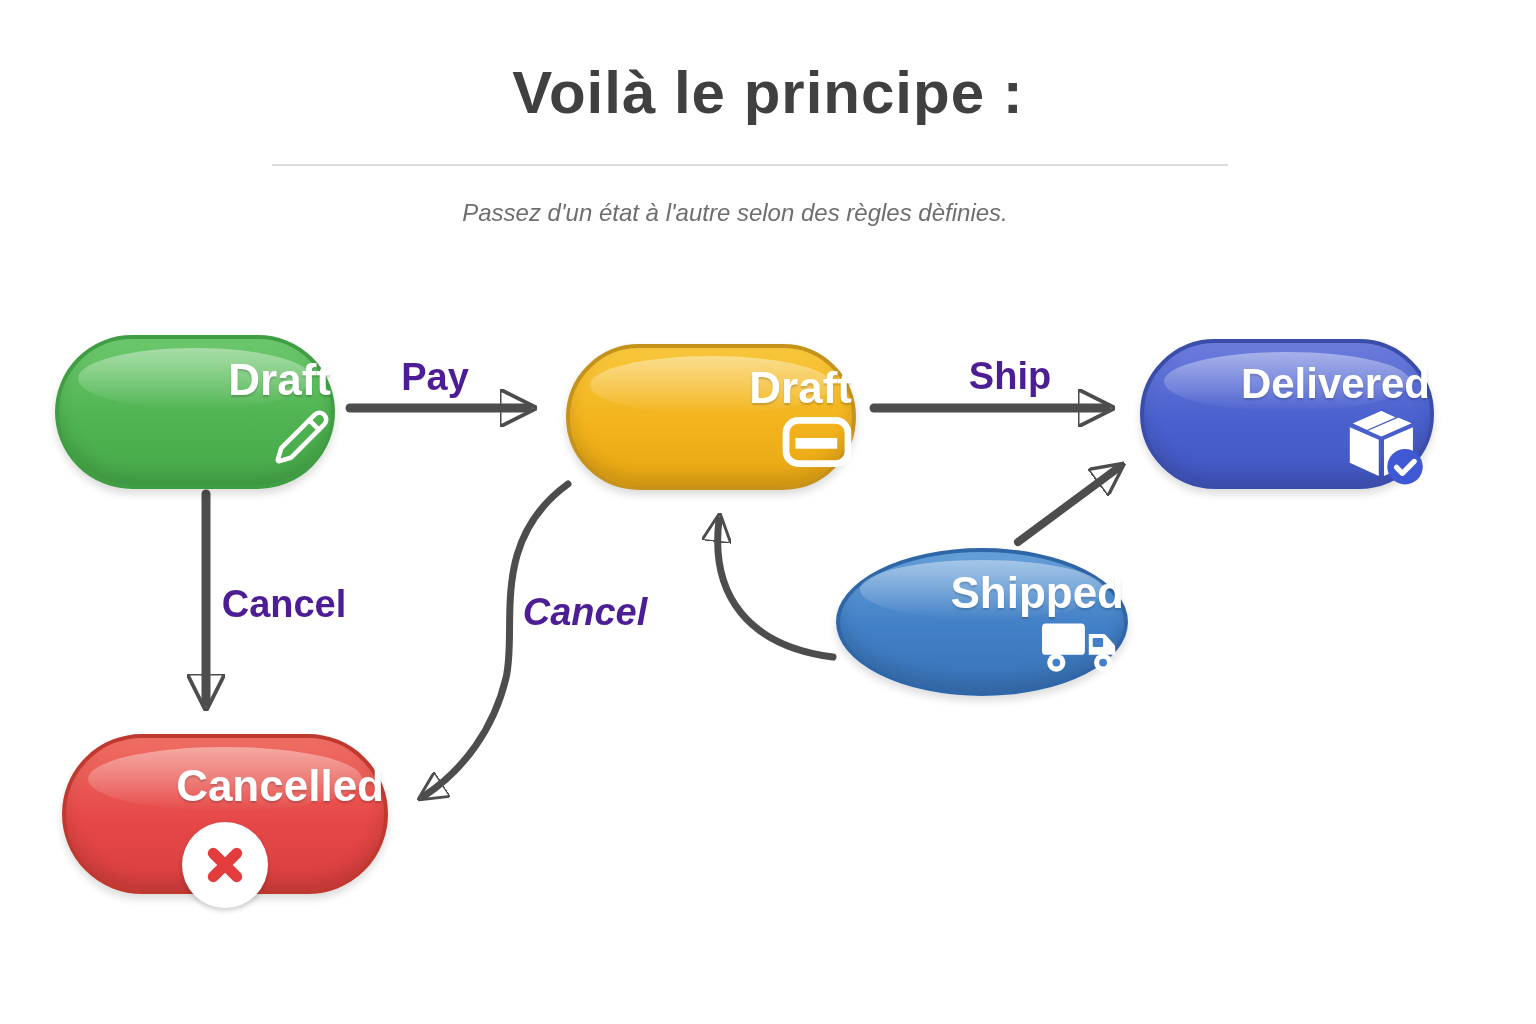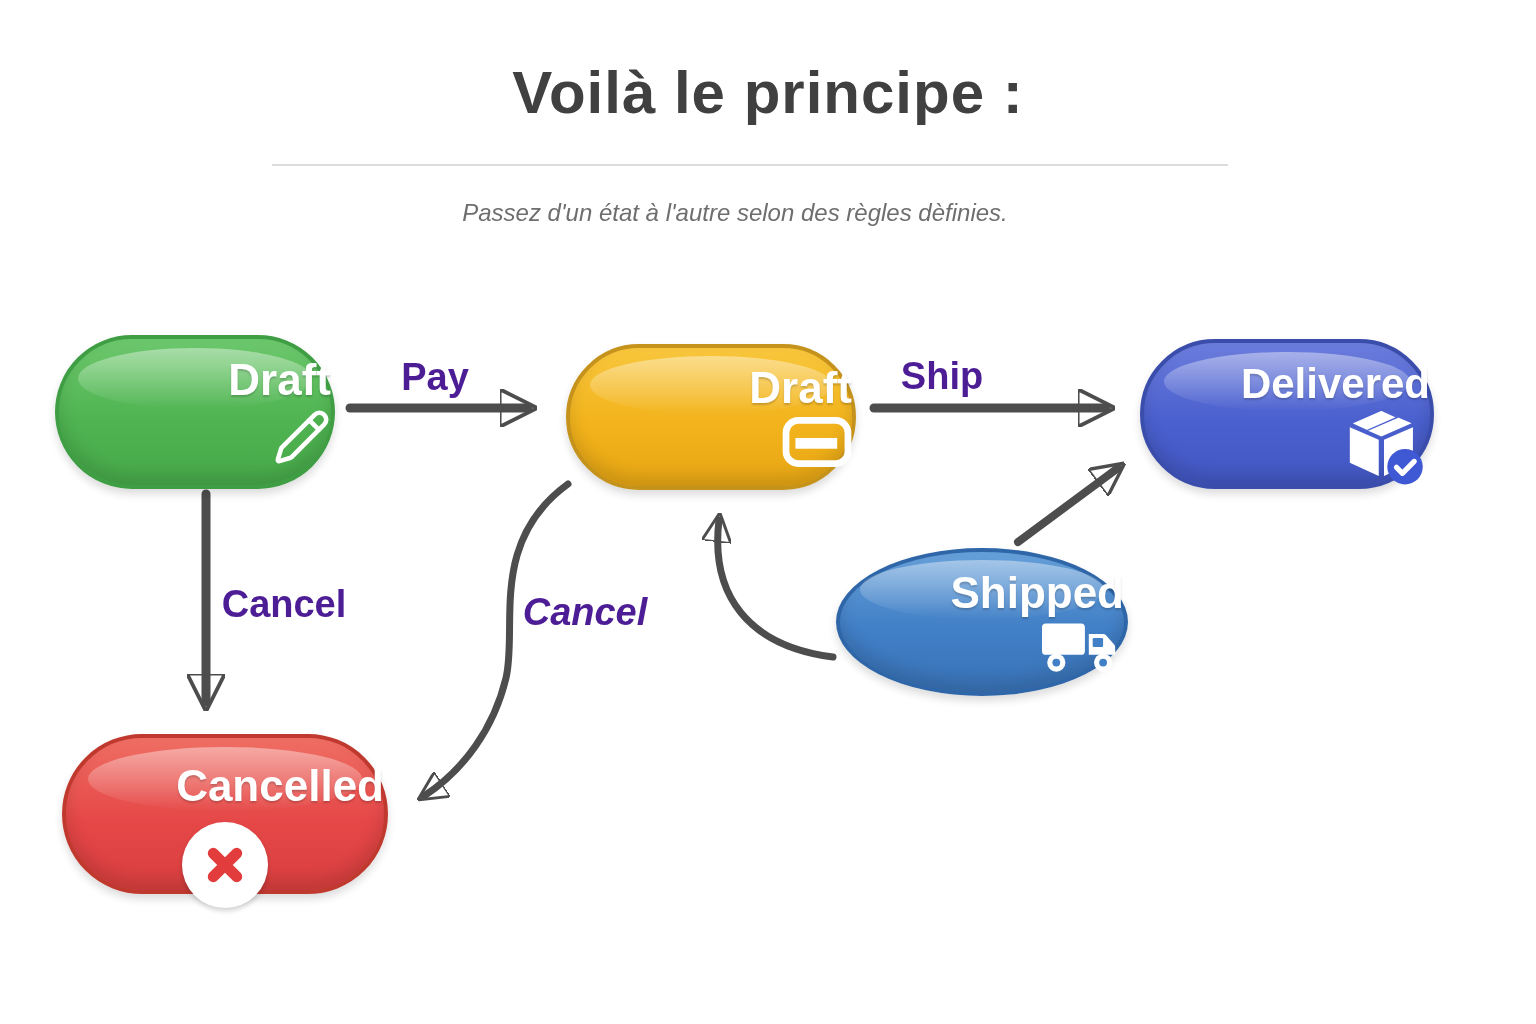--- a/index.html
+++ b/index.html
@@ -114,21 +114,21 @@
     </defs>
     <path d="M 350 408 L 528 408" stroke-width="9" marker-end="url(#ah)"></path>
     <path d="M 874 408 L 1106 408" stroke-width="9" marker-end="url(#ah)"></path>
     <path d="M 206 494 L 206 702" stroke-width="9" marker-end="url(#ah)"></path>
     <path d="M 568 484 C 488 542 518 628 506 678 C 494 728 464 770 424 796" stroke-width="7" marker-end="url(#ah)"></path>
     <path d="M 833 657 C 748 646 710 595 719 520" stroke-width="7" marker-end="url(#ah)"></path>
     <path d="M 1018 542 L 1118 468" stroke-width="8" marker-end="url(#ah)"></path>
   </svg>
 
   <div class="edge-label" style="left:435px;top:377px;">Pay</div>
-  <div class="edge-label" style="left:942px;top:376px;">Ship</div>
+  <div class="edge-label" style="left:1010px;top:376px;">Ship</div>
   <div class="edge-label" style="left:284px;top:604px;">Cancel</div>
   <div class="edge-label italic" style="left:585px;top:612px;">Cancel</div>
 
   <div class="node node-draft">
     <div class="node-label">Draft</div>
     <svg class="node-icon" width="58" height="58" viewBox="0 0 24 24" fill="none" stroke="#ffffff" stroke-width="1.9" stroke-linecap="round" stroke-linejoin="round">
       <path d="M21.2 6.8a2.4 2.4 0 0 0-4-4L3.8 16.2a2 2 0 0 0-.5.83l-1.3 4.35a.5.5 0 0 0 .62.62l4.35-1.32a2 2 0 0 0 .83-.5z"></path>
       <path d="m15 5 4 4"></path>
     </svg>
   </div>

